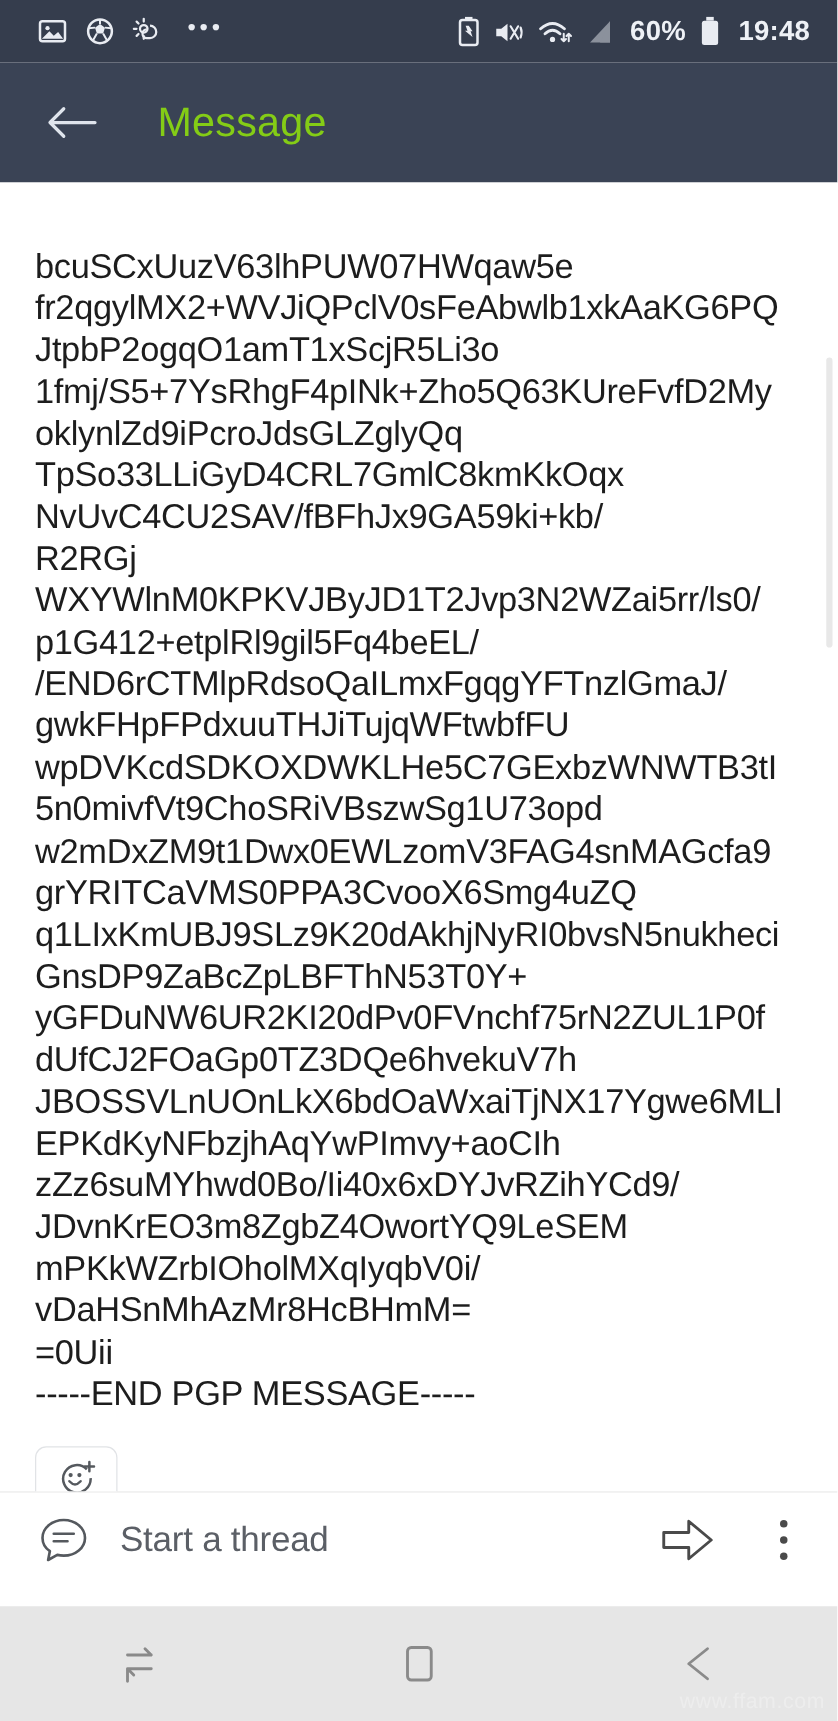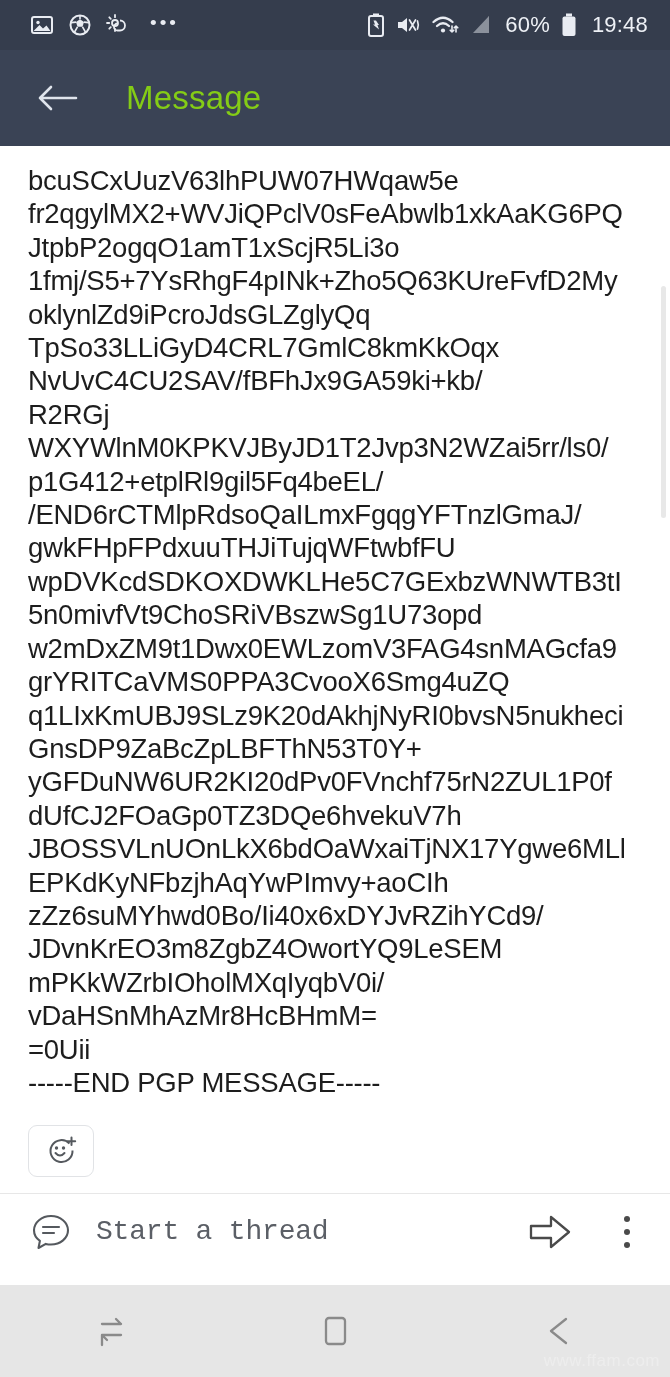--- a/index.html
+++ b/index.html
@@ -13,21 +13,21 @@
 
   
   .statusbar {
     height:50px; flex:0 0 50px;
     background:#353d4d;
     display:flex; align-items:center;
     padding:0 22px 0 30px;
     color:#e9ecf2;
   }
   .sb-left { display:flex; align-items:center; gap:14px; }
-  .sb-right { margin-left:auto; display:flex; align-items:center; gap:10px; }
+  .sb-right { margin-left:auto; display:flex; align-items:flex-end; gap:10px;font-weight:bold; }
   .sb-icon { display:flex; align-items:center; justify-content:center; }
   .sb-dots { letter-spacing:3px; font-size:19px; line-height:1; color:#e9ecf2; margin-left:4px; padding-bottom:6px;}
   .sb-text { font-size:22px; color:#eef1f6; letter-spacing:.2px; }
   .sb-battery-pct { margin-left:2px; }
   .sb-time { margin-left:4px; }
 
   
   .header {
     height:96px; flex:0 0 96px;
     background:#3a4355;
@@ -44,20 +44,21 @@
   .body-wrap { position:relative; flex:1 1 auto; background:#ffffff; overflow:hidden; }
   .msg-scroll { position:absolute; inset:0; padding:18px 24px 0 28px; }
   .msg-text {
     font-size:27.5px;
     line-height:33.4px;
     color:#1d1d1d;
     letter-spacing:-0.25px;
     white-space:pre-wrap;
     word-break:break-all;
     font-family:"Liberation Sans", sans-serif;
+    margin-top:32px;
   }
   .reaction-row { margin-top:26px; }
   .reaction-btn {
     width:66px; height:52px;
     border:1px solid #e1e3e6;
     border-radius:9px;
     background:#fff;
     display:flex; align-items:center; justify-content:center;
   }
   .scrollbar-track {
@@ -66,21 +67,20 @@
     background:#e8e8e8; border-radius:3px;
   }
 
   
   .thread-bar {
     flex:0 0 92px; height:92px;
     border-top:1px solid #e7e7e7;
     background:#ffffff;
     display:flex; align-items:center;
     padding:0 26px 16px 28px;
-    font-family:Liberation Mono, monospace;
   }
   .thread-icon { width:46px; height:46px; display:flex; align-items:center; justify-content:center; }
   .thread-placeholder {
     margin-left:22px;
     font-size:28px; color:#5b5f66; letter-spacing:-0.2px;
   }
   .thread-actions { margin-left:auto; display:flex; align-items:center; gap:34px; }
   .send-btn { width:52px; height:52px; display:flex; align-items:center; justify-content:center; }
   .overflow-btn { width:34px; height:52px; display:flex; flex-direction:column; align-items:center; justify-content:center; gap:7px; }
   .overflow-btn i { display:block; width:6px; height:6px; border-radius:50%; background:#4a4a4a; }

